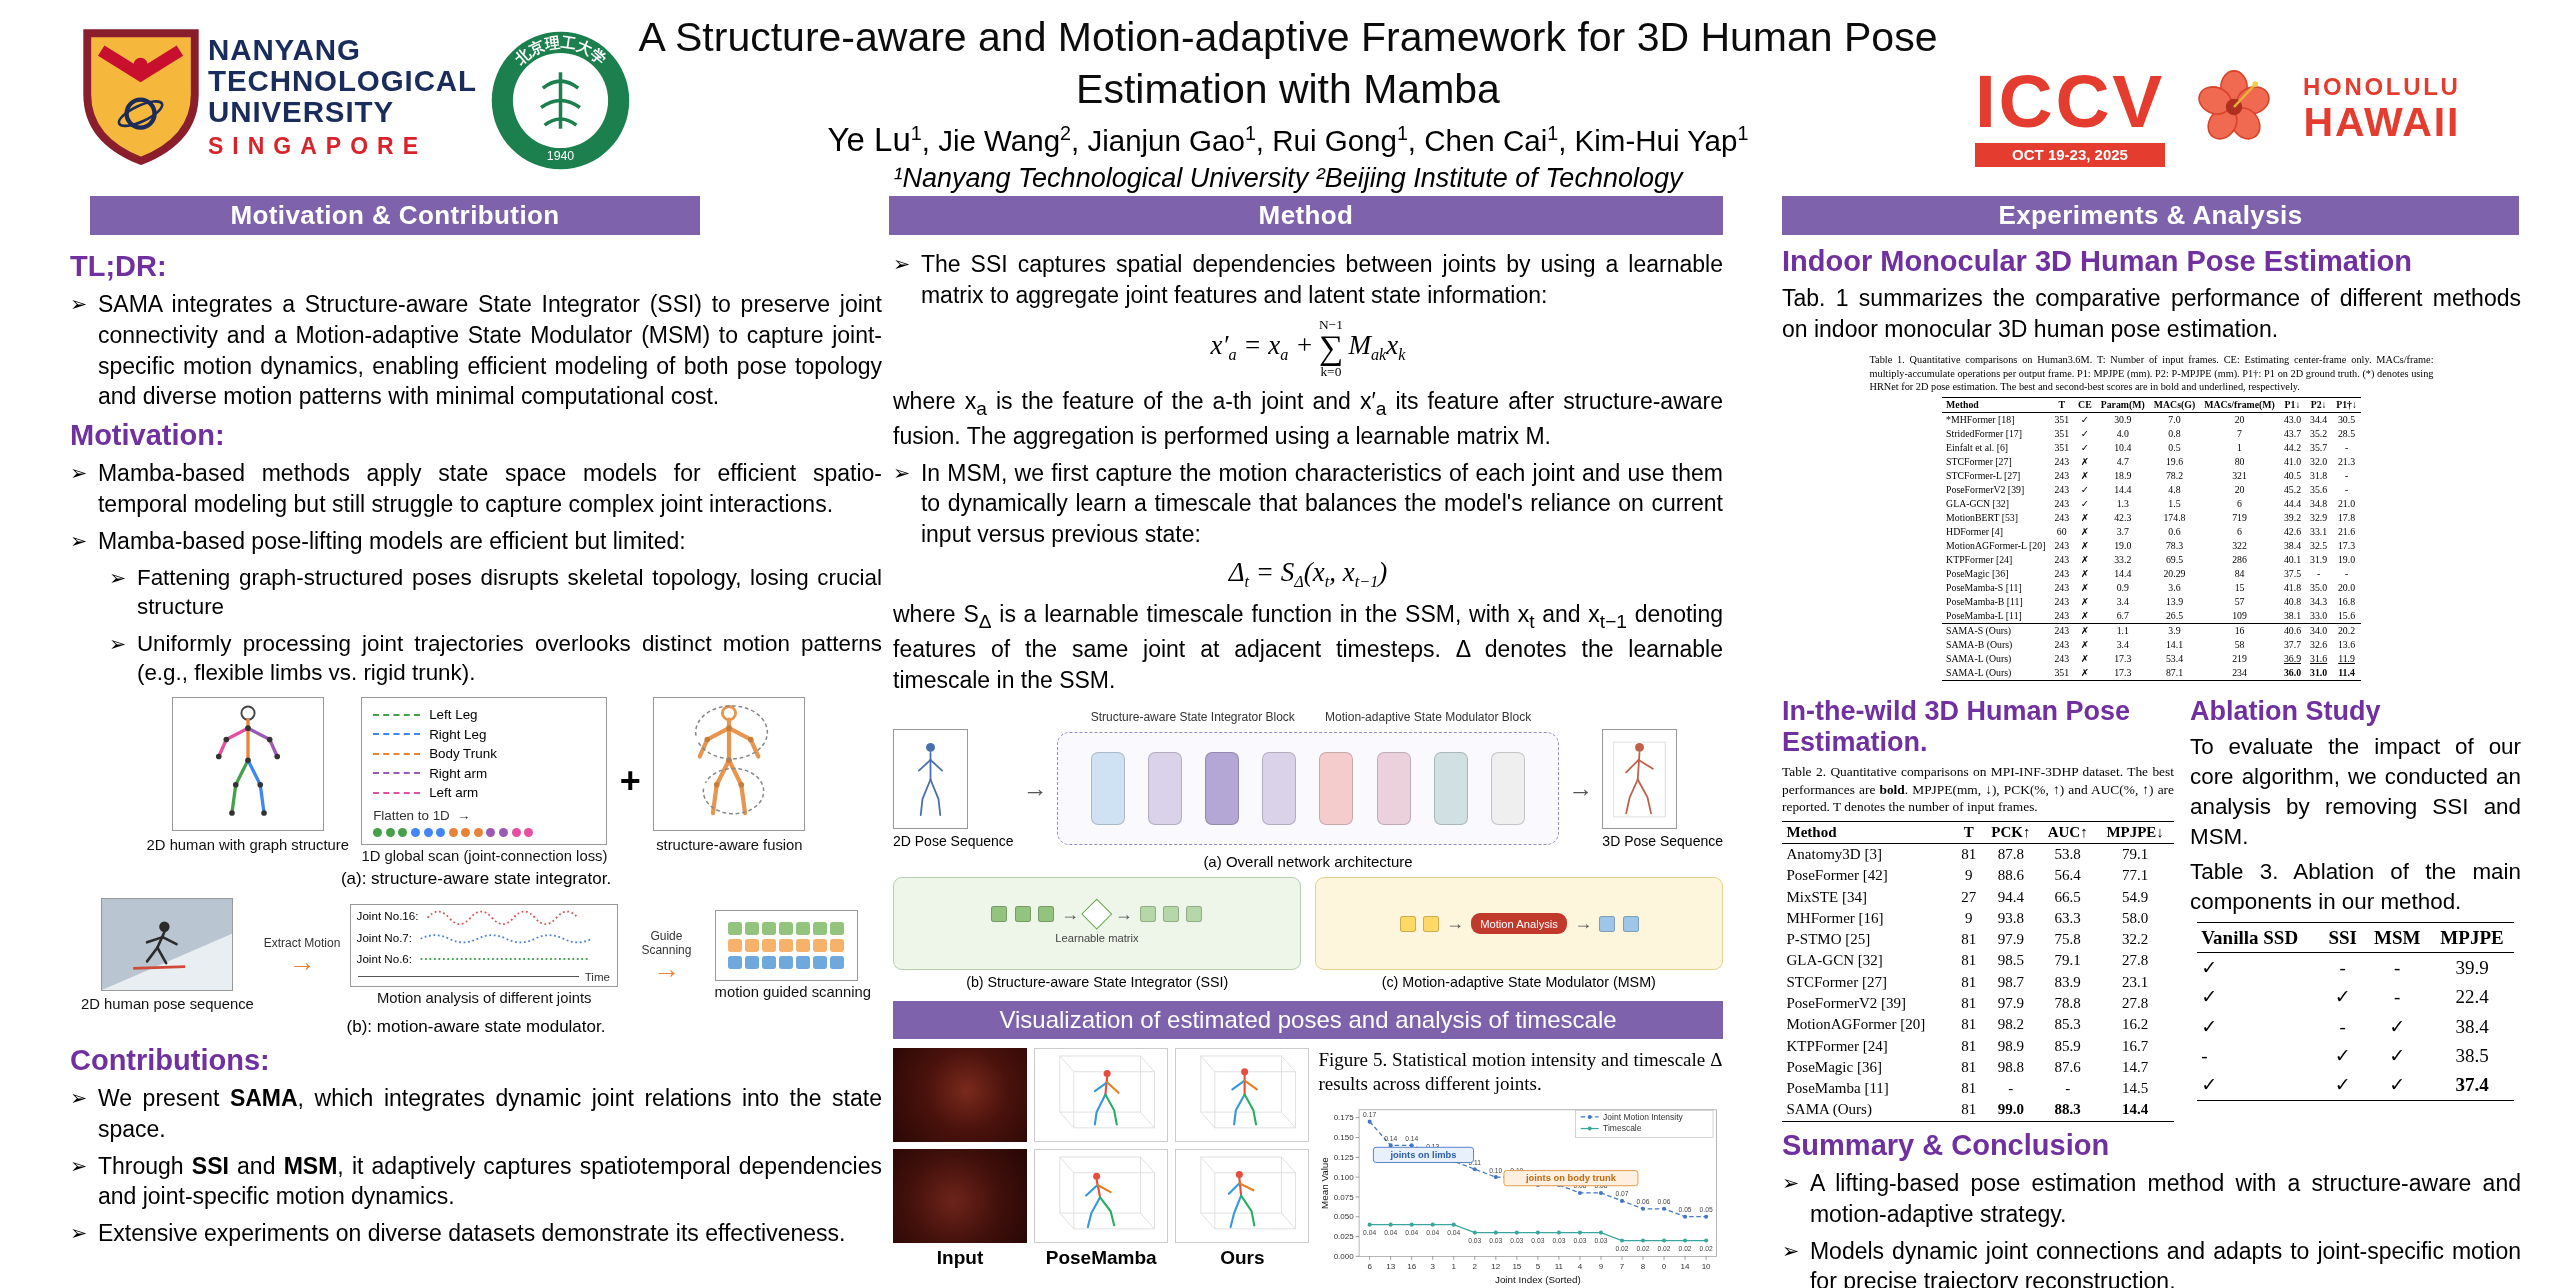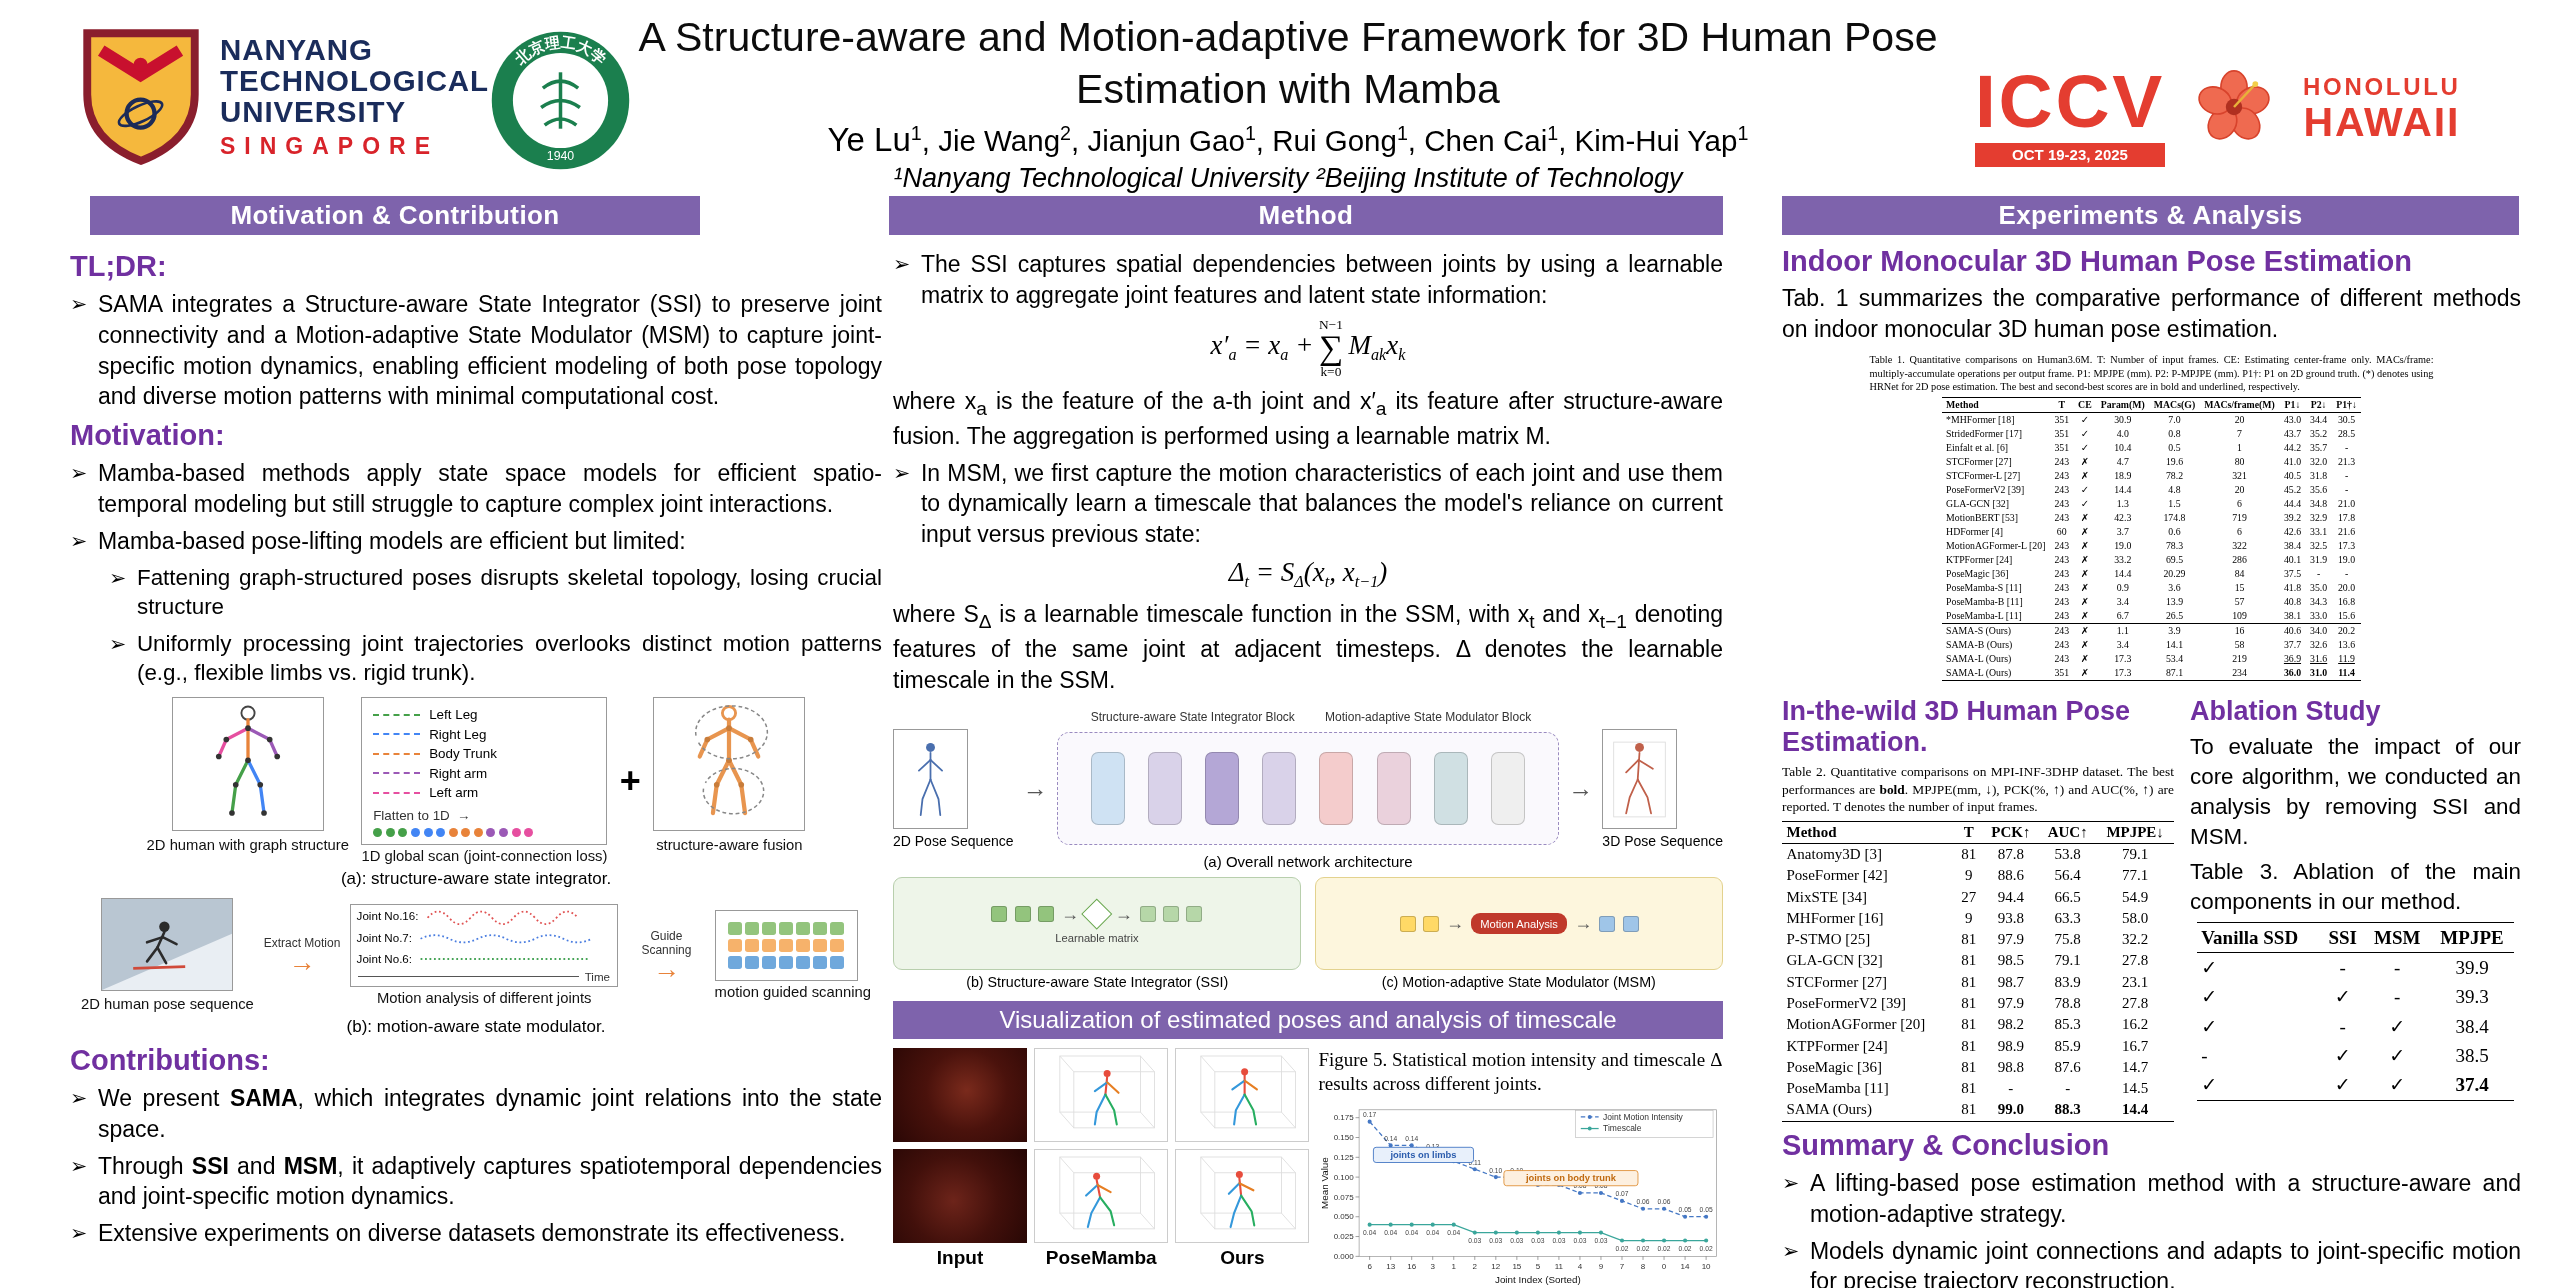--- a/index.html
+++ b/index.html
@@ -2,21 +2,21 @@
 <html style="font-size:14.3px"><head>
 <meta charset="utf-8">
 <style>
   * { box-sizing: border-box; margin: 0; padding: 0; }
   html,body { width:2576px; height:1288px; overflow:hidden; background:#fff;
               font-family:"Liberation Sans", sans-serif; color:#000; }
   #poster { position:relative; width:2576px; height:1288px; background:#ffffff; }
 
   
   #hdr { position:absolute; left:0; top:0; width:2576px; height:191px; }
-  #ntu { position:absolute; left:82px; top:27px; display:flex; align-items:center; gap:20px; }
+  #ntu { position:absolute; left:82px; top:27px; display:flex; align-items:center; gap:8px; }
   .ntu-text { line-height:1.04; }
   .ntu-line { font-size:29.5px; font-weight:bold; color:#1A2C5B; letter-spacing:0.9px; }
   .ntu-sg   { font-size:23px; font-weight:bold; color:#D8232A; letter-spacing:9px; margin-top:7.2px; }
   #bit { position:absolute; left:490px; top:30px; }
   #titleblock { position:absolute; left:626px; top:10.7px; width:1324px; text-align:center; }
   .title-line { font-size:41px; color:#0c0c0c; line-height:1.28; }
   .authors { margin-top:5.4px; font-size:29.5px; }
   .authors .fa { font-size:33px; }
   .authors sup { font-size:19.7px; }
   .affil { margin-top:3.6px; font-size:27px; font-style:italic; }
@@ -1176,21 +1176,21 @@
               <tr>
                 <td>✓</td>
                 <td>-</td>
                 <td>-</td>
                 <td>39.9</td>
               </tr>
               <tr>
                 <td>✓</td>
                 <td>✓</td>
                 <td>-</td>
-                <td>39.3</td>
+                <td>22.4</td>
               </tr>
               <tr>
                 <td>✓</td>
                 <td>-</td>
                 <td>✓</td>
                 <td>38.4</td>
               </tr>
               <tr>
                 <td>-</td>
                 <td>✓</td>

